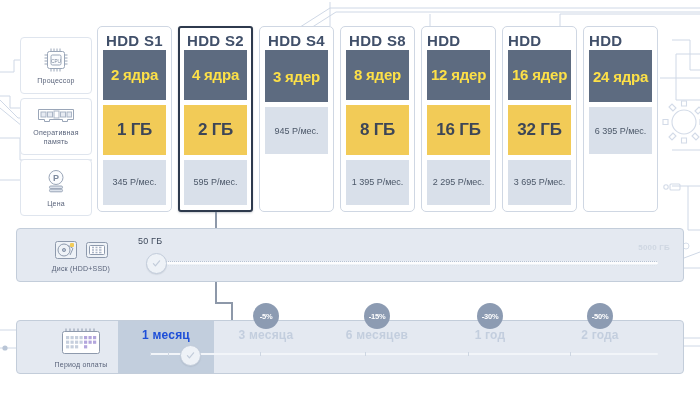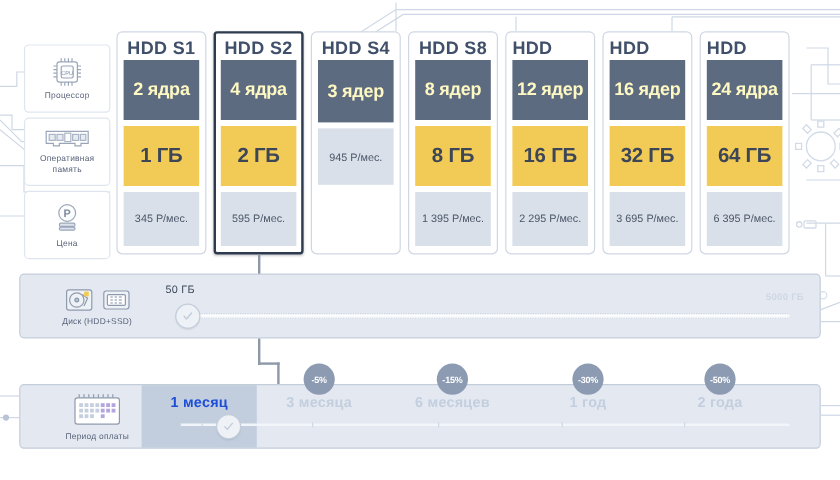--- a/index.html
+++ b/index.html
@@ -44,21 +44,21 @@
     padding:3px 4px 5px 4px;
   }
   .card-title{
     font-size:15px;font-weight:bold;color:#41506a;letter-spacing:.3px;
     height:19px;line-height:19px;
   }
   .cell{
     box-sizing:border-box;width:100%;display:flex;align-items:center;justify-content:center;
     font-weight:bold;text-align:center;
   }
-  .cell-cpu{height:52px;background:#5d6b80;color:#fef9c3;font-size:15px;letter-spacing:-.2px;}
+  .cell-cpu{height:52px;background:#5d6b80;color:#fde047;font-size:15px;letter-spacing:-.2px;}
   .cell-ram{height:52px;background:#f2cb57;color:#3d4657;font-size:17px;margin-top:5px;letter-spacing:-.2px;}
   .cell-price{height:47px;background:#d9e0ea;color:#4b5768;font-size:9px;font-weight:normal;margin-top:5px;}
 
   
   .conn{position:absolute;background:#8d98a9;}
 
   
   .panel{
     position:absolute;box-sizing:border-box;background:#e4e9f1;
     border:1px solid #c3cdda;border-radius:4px;
@@ -252,21 +252,20 @@
       </div>
       <div class="card">
         <div class="card-title">HDD S32</div>
         <div class="cell cell-cpu">16 ядер</div>
         <div class="cell cell-ram">32 ГБ</div>
         <div class="cell cell-price">3 695 Р/мес.</div>
       </div>
       <div class="card">
         <div class="card-title">HDD S64</div>
         <div class="cell cell-cpu">24 ядра</div>
-        <div class="cell cell-ram">64 ГБ</div>
         <div class="cell cell-price">6 395 Р/мес.</div>
       </div>
     </div>
 
   <div class="conn" style="left:215px;top:212px;width:2px;height:17px;"></div>
 
   <div class="conn" style="left:215px;top:282px;width:2px;height:22px;"></div>
   <div class="conn" style="left:215px;top:302px;width:18px;height:2px;"></div>
   <div class="conn" style="left:231px;top:302px;width:2px;height:20px;"></div>
 

